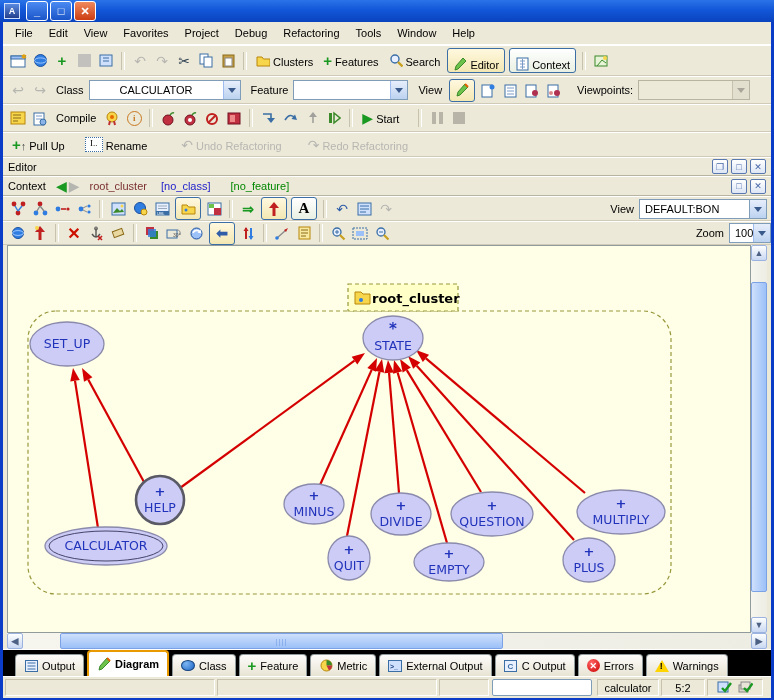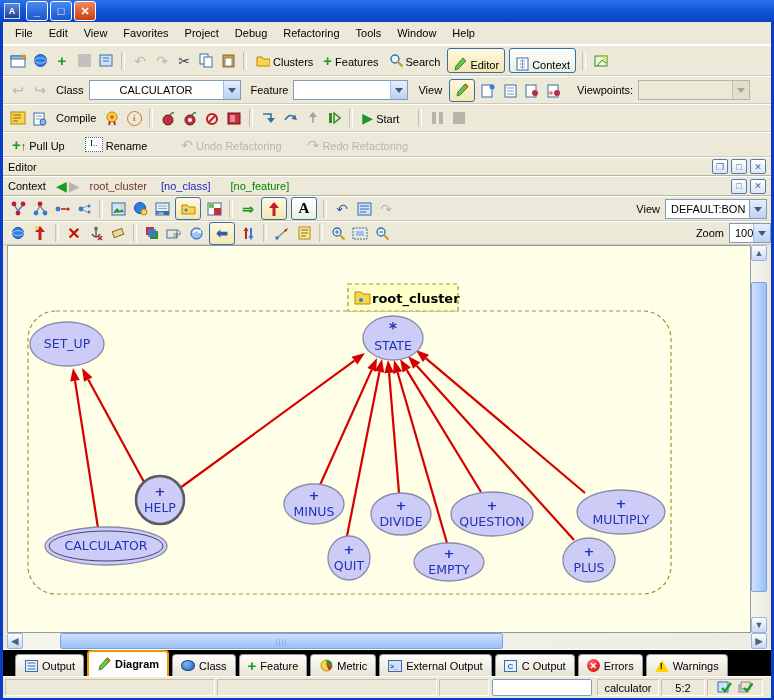--- a/index.html
+++ b/index.html
@@ -437,21 +437,21 @@
     <span class="tbi glyph" style="color:#2f5da8">↶</span>
     <span class="tbi">
         <svg width="15" height="14">
           <rect x="1" y="1" width="13" height="12" fill="#cfe0fc" stroke="#3a6ea5"></rect>
           <path d="M3 4 h9 M3 7 h9 M3 10 h6" stroke="#3a6ea5"></path>
         </svg>
       </span>
     <span class="tbi glyph dis">↷</span>
     <span style="flex:1"></span>
     <span class="lbl">View</span>
-    <span class="combo" style="width:84px;border-right:none">
+    <span class="combo" style="width:110px;border-right:none">
       <span class="cval">DEFAULT:BON</span>
     </span>
     <span class="combo" style="width:18px;margin-right:4px">
         <span class="carr" style="border-left:none;width:100%"></span>
       </span>
   </div>
 
   <div class="abs tbrow" style="top:221px;height:24px;padding-left:4px">
     <span class="tbi">
         <svg width="14" height="14">

